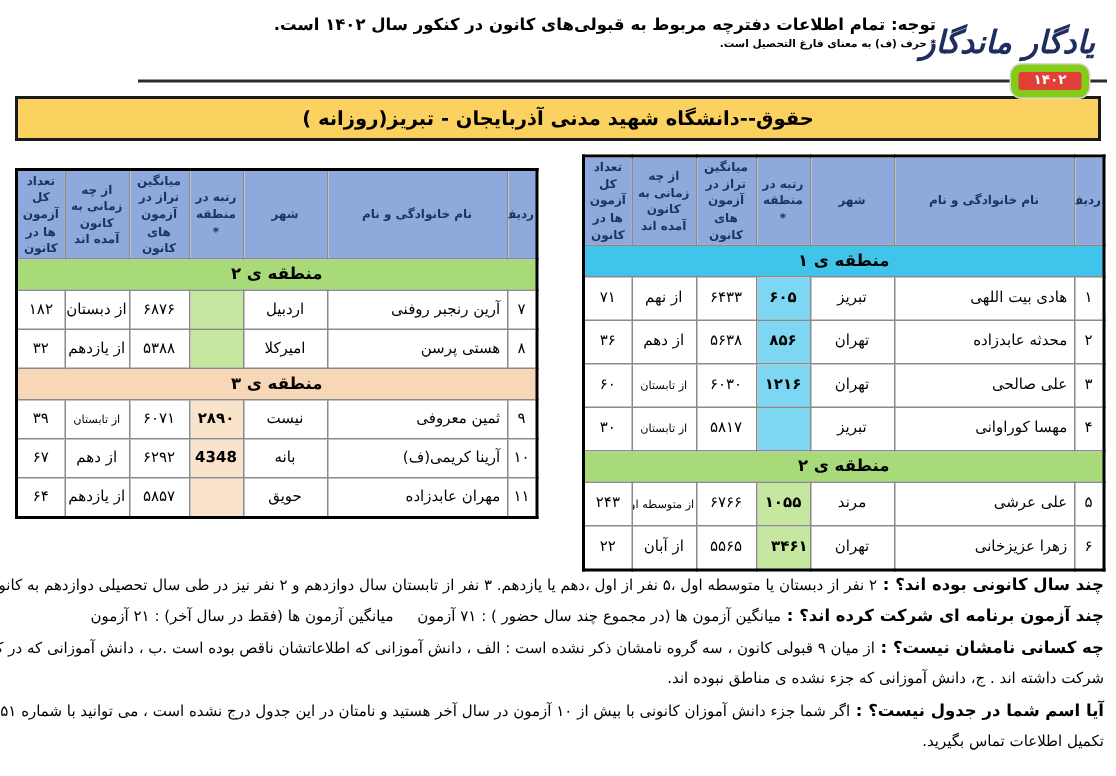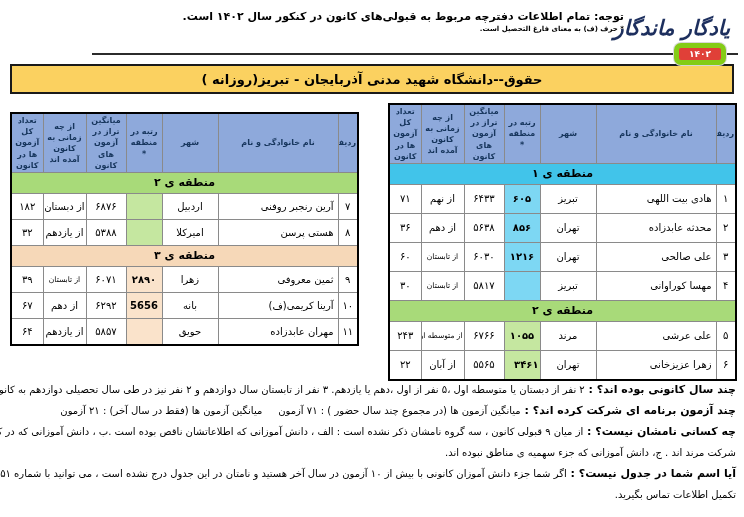--- a/index.html
+++ b/index.html
@@ -185,49 +185,49 @@
           <td class="avg">۵۳۸۸</td>
           <td class="since">از یازدهم</td>
           <td class="total">۳۲</td>
         </tr>
         <tr class="banner">
           <td colspan="7" style="background: rgb(246, 216, 184); margin-left: 22px;">منطقه ی ۳</td>
         </tr>
         <tr class="data">
           <td class="no">۹</td>
           <td class="name">ثمین معروفی</td>
-          <td class="city">زهرا</td>
+          <td class="city">نیست</td>
           <td class="rank" style="background: rgb(250, 227, 203);">۲۸۹۰</td>
           <td class="avg">۶۰۷۱</td>
           <td class="since small">از تابستان</td>
           <td class="total">۳۹</td>
         </tr>
         <tr class="data">
           <td class="no">۱۰</td>
           <td class="name">آرینا کریمی(ف)</td>
           <td class="city">بانه</td>
-          <td class="rank" style="background: rgb(250, 227, 203);">5656</td>
+          <td class="rank" style="background: rgb(250, 227, 203);">4348</td>
           <td class="avg">۶۲۹۲</td>
           <td class="since">از دهم</td>
           <td class="total">۶۷</td>
         </tr>
         <tr class="data">
           <td class="no">۱۱</td>
           <td class="name">مهران عابدزاده</td>
           <td class="city">حویق</td>
           <td class="rank" style="background: rgb(250, 227, 203);"></td>
           <td class="avg">۵۸۵۷</td>
           <td class="since">از یازدهم</td>
           <td class="total">۶۴</td>
         </tr>
       </tbody>
     </table>
 
   <div class="notes" id="notes">
       <div class="note-line"><span class="note-lead">چند سال کانونی بوده اند؟ : </span><span class="note-text">۲ نفر از دبستان یا متوسطه اول ،۵ نفر از اول ،دهم یا یازدهم. ۳ نفر از تابستان سال دوازدهم و ۲ نفر نیز در طی سال تحصیلی دوازدهم به کانون آمده اند.</span></div>
       <div class="note-line"><span class="note-lead">چند آزمون برنامه ای شرکت کرده اند؟ : </span><span class="note-text">میانگین آزمون ها (در مجموع چند سال حضور ) : ۷۱ آزمون&nbsp;&nbsp;&nbsp;&nbsp;&nbsp;میانگین آزمون ها (فقط در سال آخر) : ۲۱ آزمون</span></div>
       <div class="note-line"><span class="note-lead">چه کسانی نامشان نیست؟ : </span><span class="note-text">از میان ۹ قبولی کانون ، سه گروه نامشان ذکر نشده است : الف ، دانش آموزانی که اطلاعاتشان ناقص بوده است .ب ، دانش آموزانی که در کمتر از ۱۰ آزمون برنامه ای کانون</span></div>
-      <div class="note-line"><span class="note-text">شرکت مرند اند . ج، دانش آموزانی که جزء سهمیه ی مناطق نبوده اند.</span></div>
+      <div class="note-line"><span class="note-text">شرکت داشته اند . ج، دانش آموزانی که جزء نشده ی مناطق نبوده اند.</span></div>
       <div class="note-line"><span class="note-lead">آیا اسم شما در جدول نیست؟ : </span><span class="note-text">اگر شما جزء دانش آموزان کانونی با بیش از ۱۰ آزمون در سال آخر هستید و نامتان در این جدول درج نشده است ، می توانید با شماره ۰۲۱۸۴۵۱ داخلی ۳۲۰۵ واحد</span></div>
       <div class="note-line"><span class="note-text">تکمیل اطلاعات تماس بگیرید.</span></div>
     </div>
 
 </div>
 
 </body></html>

